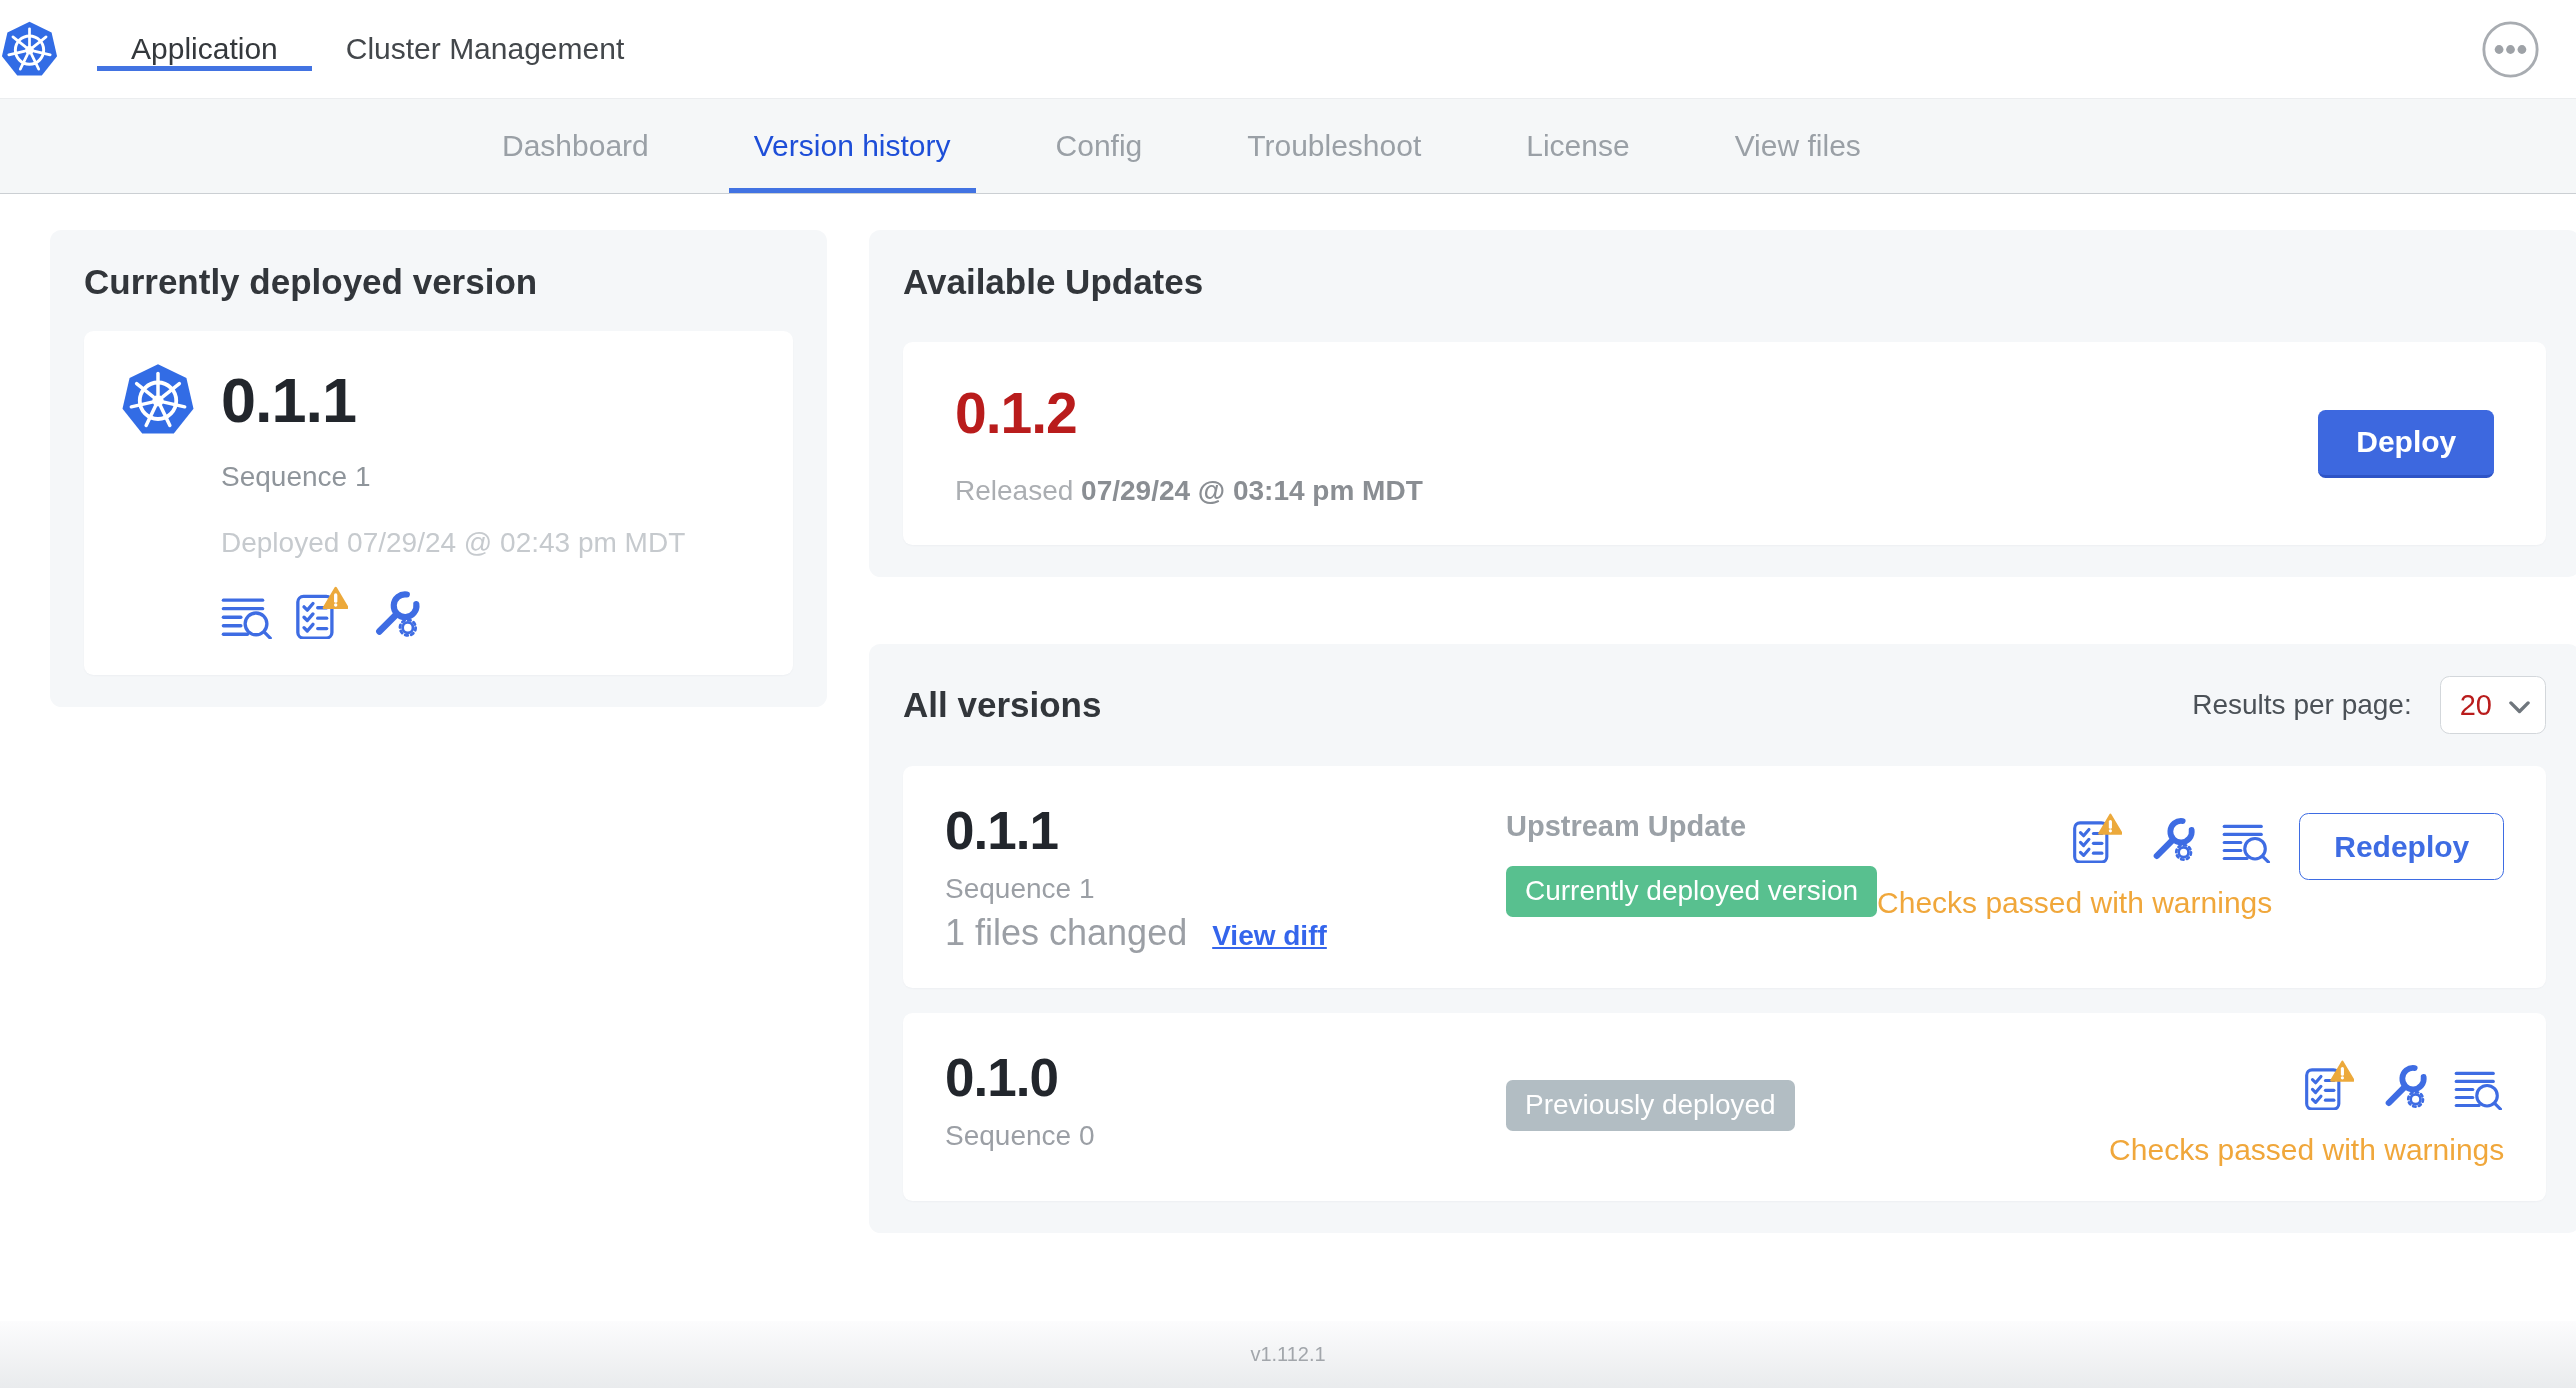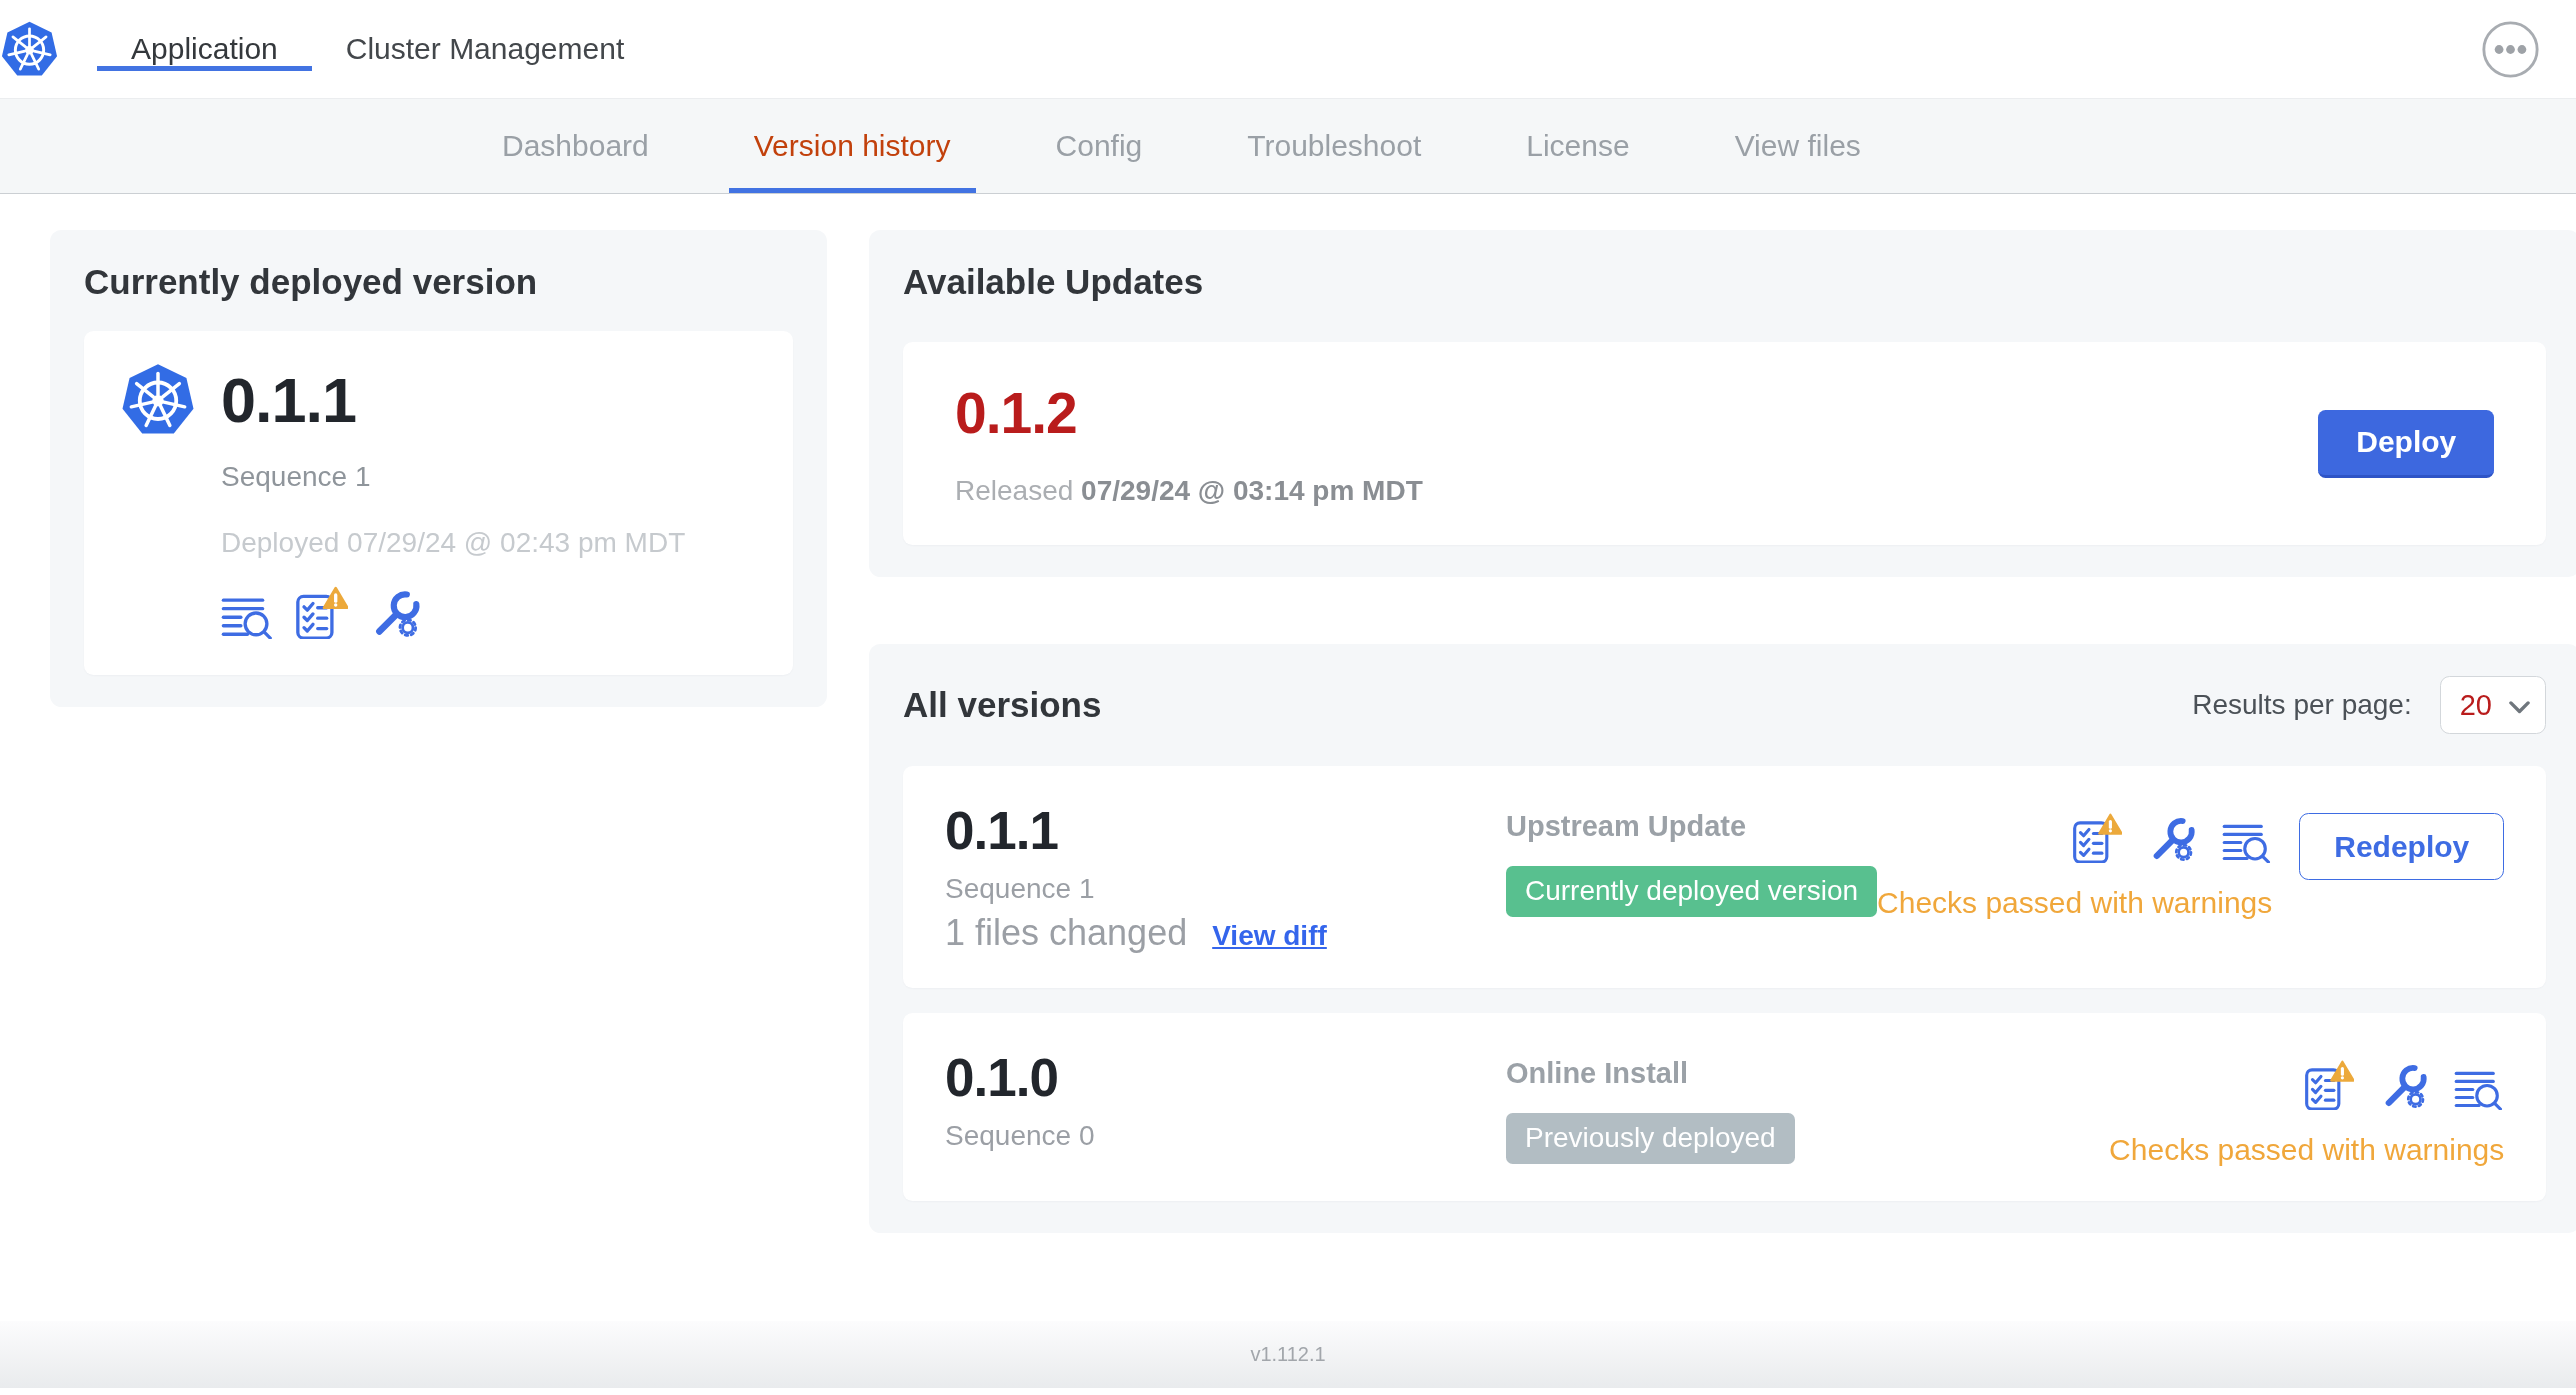--- a/index.html
+++ b/index.html
@@ -30,21 +30,21 @@
   
   .subnav {
     height:95px; background:#F5F7F8; border-bottom:1px solid #CBCFD3;
     display:flex; align-items:stretch; padding-left:477px;
   }
   .stab {
     display:flex; align-items:center; padding:0 25px; margin-right:55px;
     font-size:30px; color:#9AA0A6; border-bottom:5.7px solid transparent;
     border-top:5.7px solid transparent; cursor:pointer; white-space:nowrap;
   }
-  .stab.active { color:#c2410c; font-weight:500; border-bottom-color:#4273E2; }
+  .stab.active { color:#1d4ed8; font-weight:500; border-bottom-color:#4273E2; }
 
   
   .main { display:flex; align-items:flex-start; gap:42px; padding:36px 36px 0 50px; }
   .card { background:#F5F7F9; border-radius:11.5px; padding:32px 34px; }
   .card-heading { font-size:35px; font-weight:700; color:#32363B; }
   .inner-card { background:#fff; border-radius:9.5px; box-shadow:0 1px 1.9px rgba(30,40,60,0.03); }
 
   
   .left-col { width:777px; flex:none; }
   .deployed-card .card-heading { margin-bottom:29px; }
@@ -312,21 +312,20 @@
             <button class="redeploy-btn">Redeploy</button>
           </div>
         </div>
 
         <div class="inner-card vrow">
           <div>
             <div class="v-version">0.1.0</div>
             <div class="v-seq">Sequence 0</div>
           </div>
           <div class="v-mid">
-            <div class="v-source">Online Install</div>
             <span class="v-badge badge-gray">Previously deployed</span>
           </div>
           <div class="v-right">
             <div class="checks-col">
               <div class="icons-row">
                 <span class="vicon">
                   <svg viewBox="0 0 112 112">
                       <use href="#ic-preflight"></use>
                     </svg>
                 </span>

